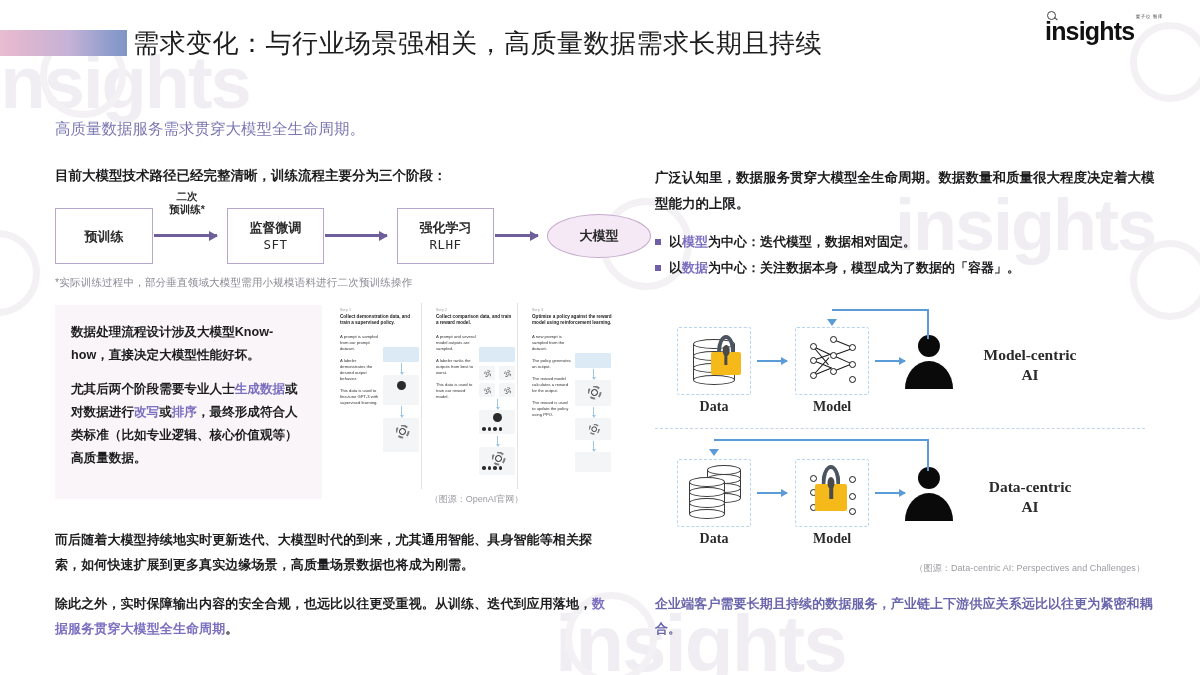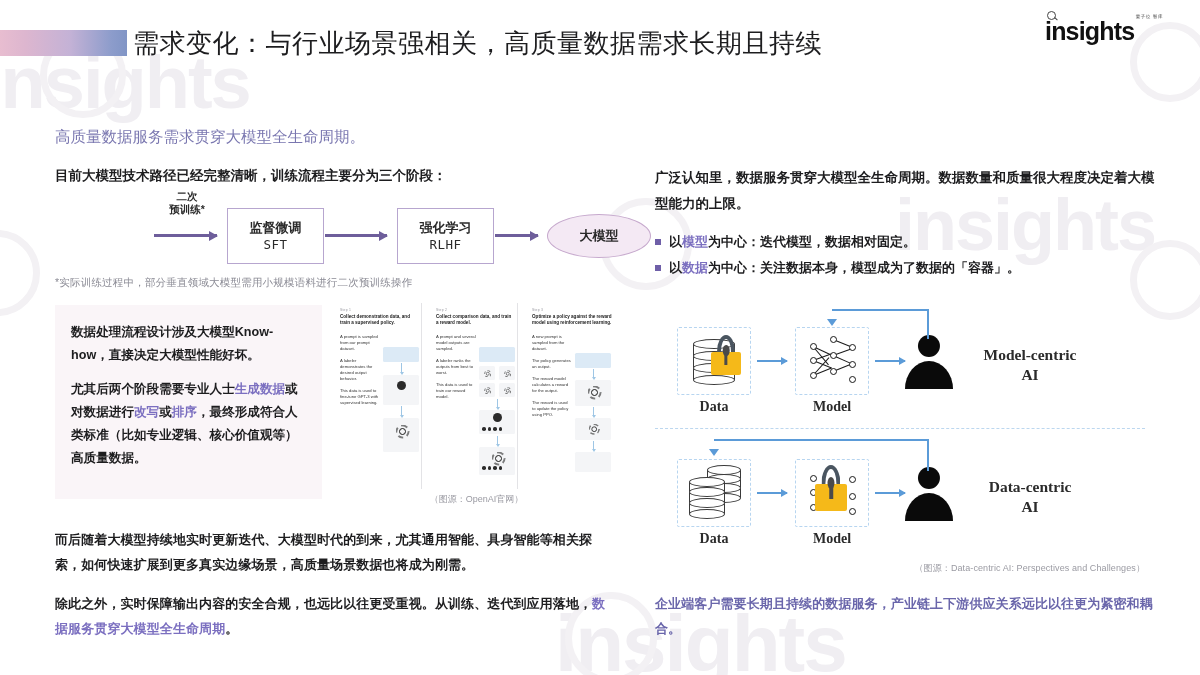--- a/index.html
+++ b/index.html
@@ -101,21 +101,21 @@
   .sub {
     position: absolute;
     left: 55px;
     width: 1090px;
     color: #7a77b0;
     font-size: 15.5px;
     line-height: 27px;
     z-index: 3;
   }
   .sub.l1 { top: 88px; }
-  .sub.l2 { top: 123px; }
+  .sub.l2 { top: 115px; }
 
   
   .col-l { position: absolute; left: 55px; top: 165px; width: 560px; z-index: 3; }
   .col-r { position: absolute; left: 655px; top: 165px; width: 500px; z-index: 3; }
 
   .p-lead {
     font-size: 13.5px;
     color: #1d1d1f;
     font-weight: 700;
     line-height: 22px;
@@ -468,20 +468,23 @@
     <div class="logo-word">insights</div>
   </div>
 
   <div class="sub l2">高质量数据服务需求贯穿大模型全生命周期。</div>
 
   <div class="col-l">
 
     <div class="p-lead">目前大模型技术路径已经完整清晰，训练流程主要分为三个阶段：</div>
 
     <div class="flow">
+      <div class="fbox b1">
+        <span>预训练</span>
+      </div>
       <div class="flow-lbl">
         <div>二次</div>
         <div>预训练*</div>
       </div>
       <div class="arrow a1"></div>
       <div class="fbox b2">
         <span>监督微调</span>
         <span class="en">SFT</span>
       </div>
       <div class="arrow a2"></div>

